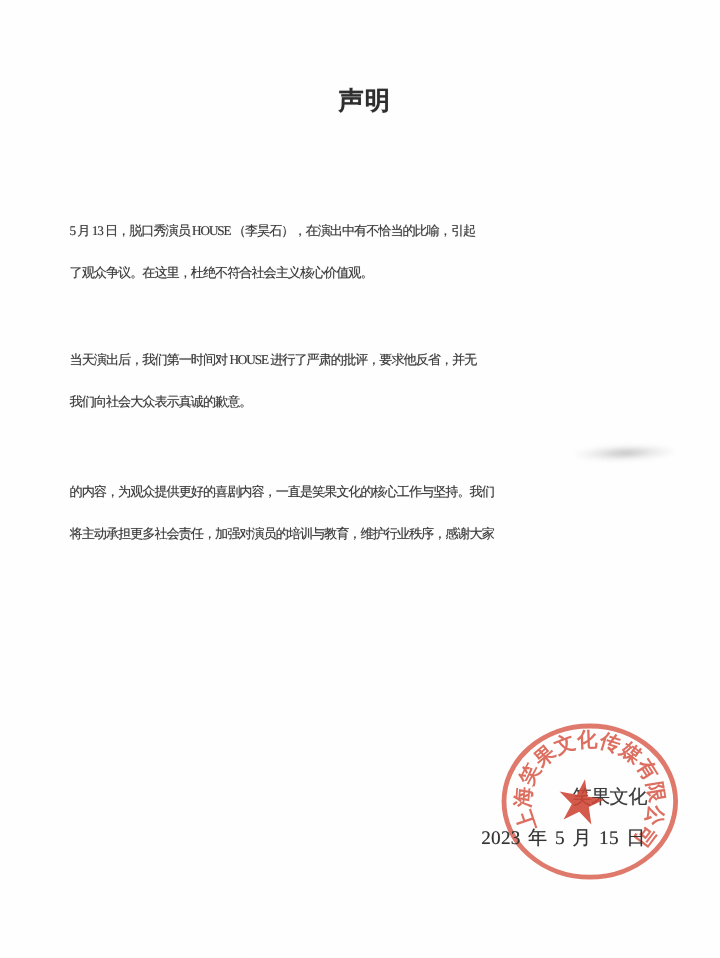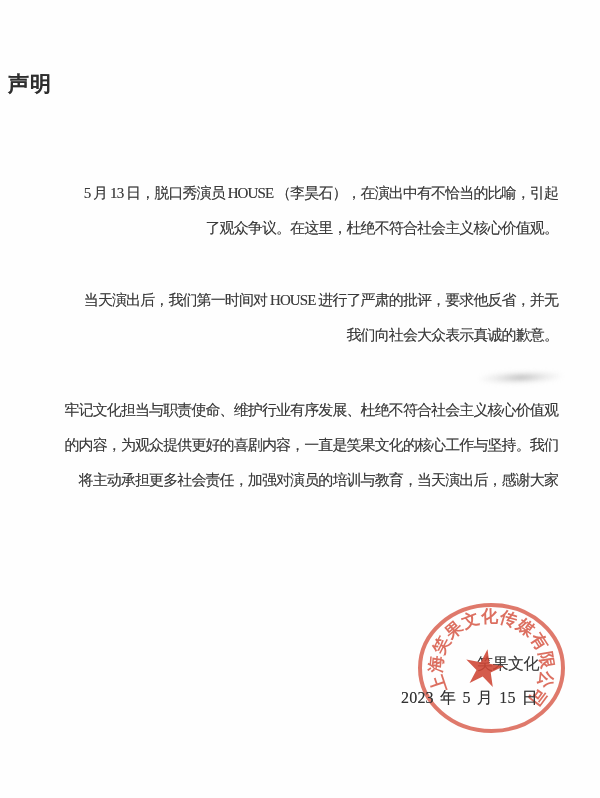--- a/index.html
+++ b/index.html
@@ -14,41 +14,41 @@
     background: #fefefe;
     overflow: hidden;
     font-family: "Liberation Serif", "DejaVu Serif", serif;
   }
   .doc-title {
     position: absolute;
     top: 70px;
     left: 8px;
     width: 592px;
     margin: 0;
+    text-align: center;
     font-size: 21px;
     font-weight: 700;
     letter-spacing: 1px;
     color: #2e2e2e;
     text-shadow: 0 0 0.6px rgba(46,46,46,0.5);
     z-index: 1;
   }
   .para {
     position: absolute;
     left: 58px;
     width: 500px;
     z-index: 1;
   }
   .para .line {
     line-height: 35px;
-    font-size: 15px;
+    font-size: 11px;
     letter-spacing: -0.9px;
     white-space: nowrap;
     color: #3c3c3c;
     text-shadow: 0 0 0.6px rgba(60,60,60,0.55);
-    text-align: right;
   }
   .para-1 { top: 176px; }
   .para-2 { top: 283px; }
   .para-3 { top: 393px; }
 
   .smudge {
     position: absolute;
     left: 477px;
     top: 371px;
     width: 88px;
@@ -121,23 +121,22 @@
     <div class="line">5 月 13 日，脱口秀演员 HOUSE （李昊石），在演出中有不恰当的比喻，引起</div>
     <div class="line">了观众争议。在这里，杜绝不符合社会主义核心价值观。</div>
   </div>
 
   <div class="para para-2">
     <div class="line">当天演出后，我们第一时间对 HOUSE 进行了严肃的批评，要求他反省，并无</div>
     <div class="line">我们向社会大众表示真诚的歉意。</div>
   </div>
 
   <div class="para para-3">
-    <div class="line">牢记文化担当与职责使命、维护行业有序发展、杜绝不符合社会主义核心价值观</div>
     <div class="line">的内容，为观众提供更好的喜剧内容，一直是笑果文化的核心工作与坚持。我们</div>
-    <div class="line">将主动承担更多社会责任，加强对演员的培训与教育，当天演出后，感谢大家</div>
+    <div class="line">将主动承担更多社会责任，加强对演员的培训与教育，维护行业秩序，感谢大家</div>
   </div>
 
   <div class="smudge"></div>
 
   <div class="signature">笑果文化</div>
 
   <svg class="stamp" viewBox="0 0 156 140" xmlns="http://www.w3.org/2000/svg" aria-hidden="true">
     <ellipse class="ring" cx="77.5" cy="70" rx="71.5" ry="63" stroke="#d5503e"></ellipse>
     <path id="seal-arc" d="M 33.4 91.6 A 50 46 0 1 1 114.7 100.8" fill="none"></path>
     <text class="ring-text" fill="#d5503e">

